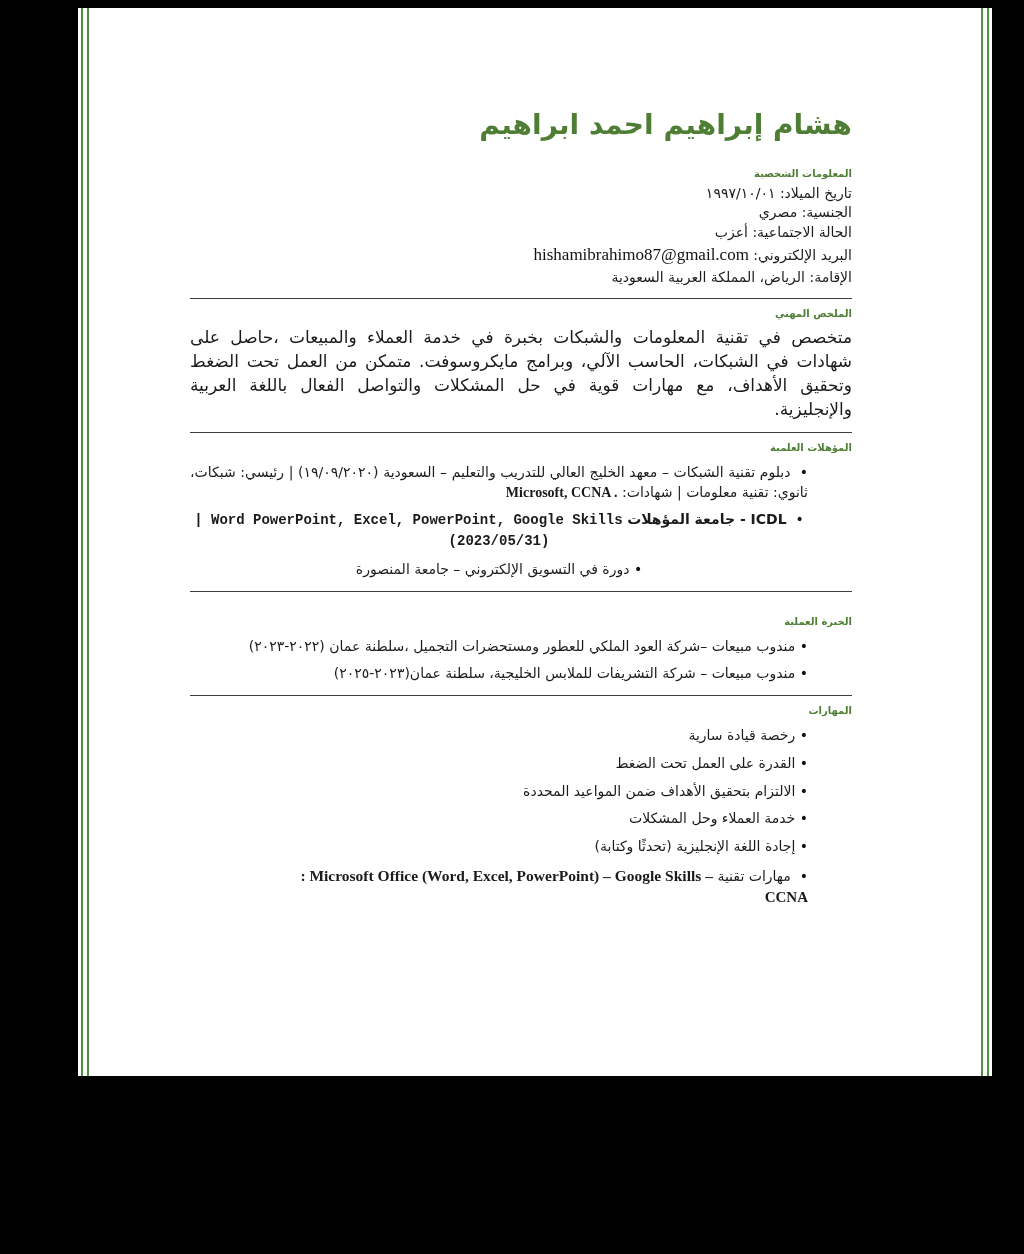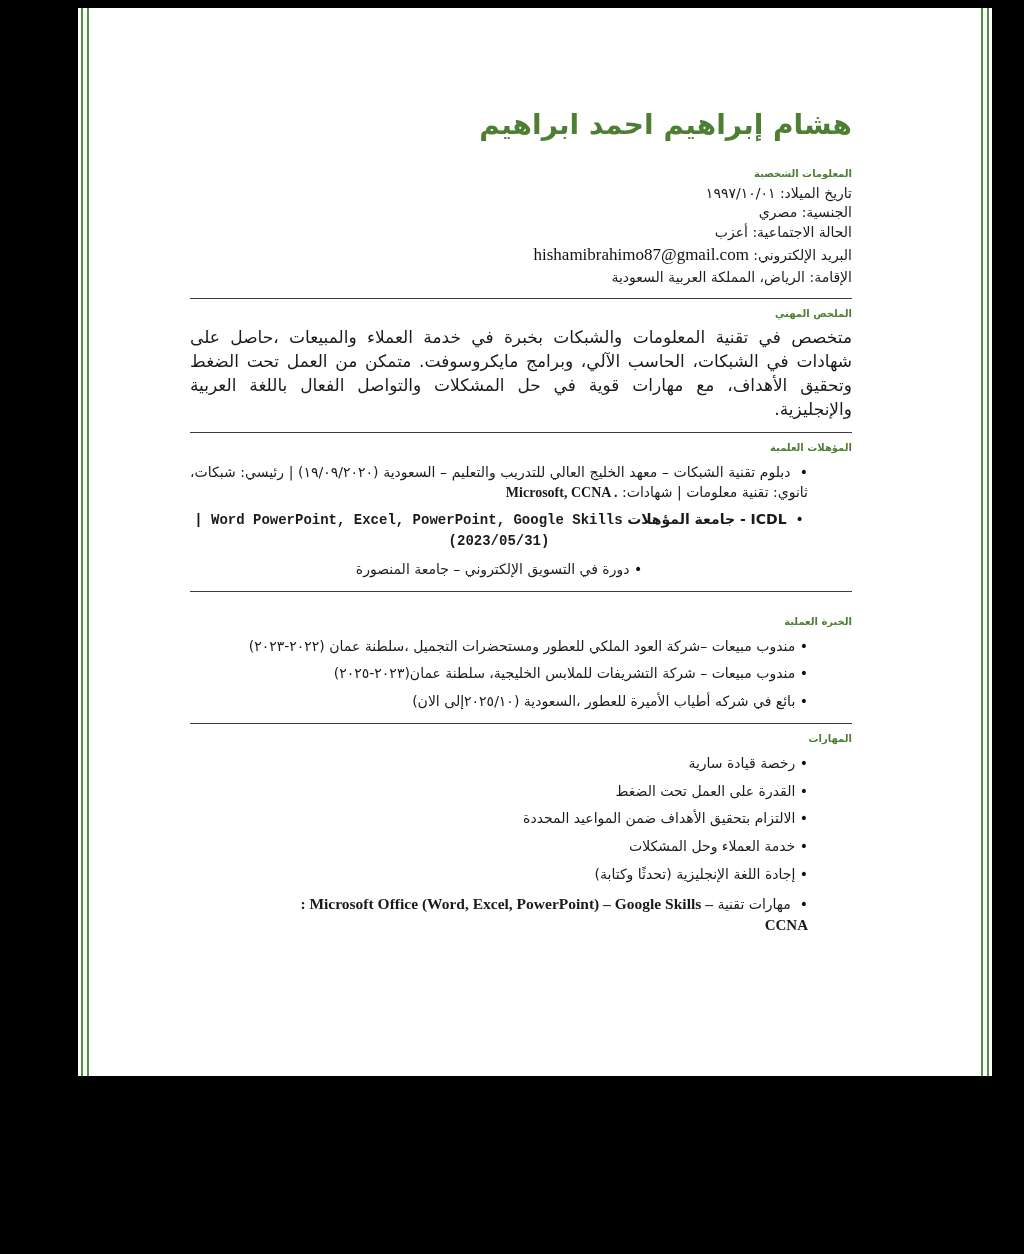--- a/index.html
+++ b/index.html
@@ -107,21 +107,20 @@
         </ul>
       </section>
 
       <hr class="divider pre-exp">
 
       <section>
         <h2 class="sec-h">الخبرة العملية</h2>
         <ul class="blist">
           <li>مندوب مبيعات –شركة العود الملكي للعطور ومستحضرات التجميل ،سلطنة عمان (٢٠٢٢-٢٠٢٣)</li>
           <li>مندوب مبيعات – شركة التشريفات للملابس الخليجية، سلطنة عمان(٢٠٢٣-٢٠٢٥)</li>
-          <li>بائع في شركه أطياب الأميرة للعطور ،السعودية (٢٠٢٥/١٠إلى الان)</li>
         </ul>
       </section>
 
       <hr class="divider">
 
       <section>
         <h2 class="sec-h">المهارات</h2>
         <ul class="blist">
           <li>رخصة قيادة سارية</li>
           <li>القدرة على العمل تحت الضغط</li>

